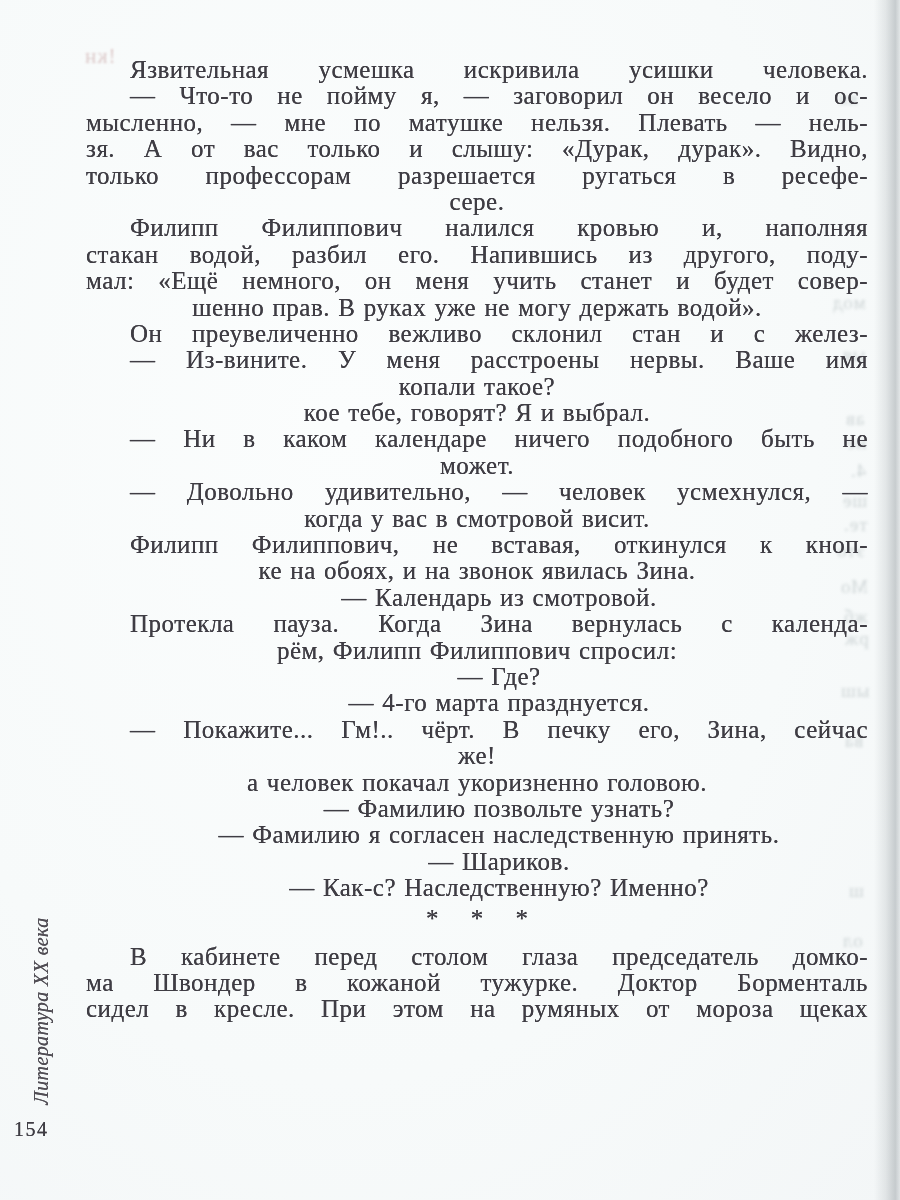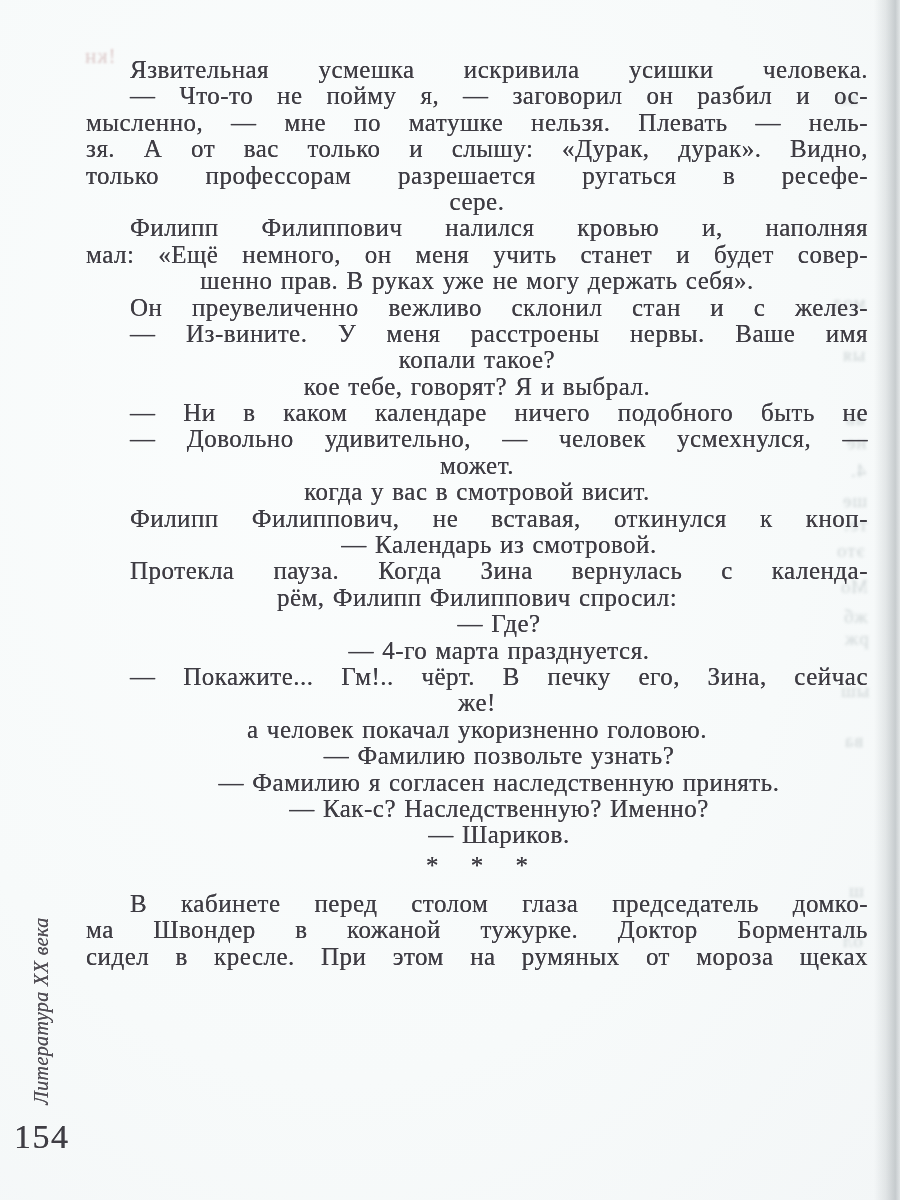--- a/index.html
+++ b/index.html
@@ -50,21 +50,21 @@
     transform:rotate(-90deg);
     text-align:center;
     font-style:italic;
     font-size:20px;line-height:26px;
     letter-spacing:0.4px;
     color:#504d54;
     text-shadow:0 0 0.4px currentColor;
   }
   .page-number{
     position:absolute;left:14px;top:1118px;
-    font-size:34px;letter-spacing:1.5px;
+    font-size:20px;letter-spacing:1.5px;
     color:#403e43;
     text-shadow:0 0 0.5px currentColor;
   }
   
   .ghost{
     position:absolute;
     transform:scaleX(-1);
     filter:blur(1.4px);
     opacity:0.5;
     color:#a7b2b4;
@@ -95,49 +95,51 @@
       <span class="ghost" style="left: 843px; top: 606px;">жб</span>
       <span class="ghost" style="left: 844px; top: 628px;">рж</span>
       <span class="ghost" style="left: 840px; top: 680px;">ыш</span>
       <span class="ghost" style="left: 844px; top: 730px;">ва</span>
       <span class="ghost" style="left: 848px; top: 880px;">ш</span>
       <span class="ghost" style="left: 842px; top: 930px;">ол</span>
     </div>
 
   <main class="textblock" id="textblock" style="color: rgb(63, 61, 68);">
       <div class="line indent justify">Язвительная усмешка искривила усишки человека.</div>
-      <div class="line indent justify">— Что-то не пойму я, — заговорил он разбил и ос-</div>
+      <div class="line indent justify">— Что-то не пойму я, — заговорил он весело и ос-</div>
       <div class="line justify">мысленно, — мне по матушке нельзя. Плевать — нель-</div>
       <div class="line justify">зя. А от вас только и слышу: «Дурак, дурак». Видно,</div>
       <div class="line justify">только профессорам разрешается ругаться в ресефе-</div>
       <div class="line">сере.</div>
       <div class="line indent justify">Филипп Филиппович налился кровью и, наполняя</div>
+      <div class="line justify">стакан водой, разбил его. Напившись из другого, поду-</div>
       <div class="line justify">мал: «Ещё немного, он меня учить станет и будет совер-</div>
-      <div class="line">шенно прав. В руках уже не могу держать себя».</div>
+      <div class="line">шенно прав. В руках уже не могу держать водой».</div>
       <div class="line indent justify">Он преувеличенно вежливо склонил стан и с желез-</div>
       <div class="line indent justify">— Из-вините. У меня расстроены нервы. Ваше имя</div>
       <div class="line">копали такое?</div>
       <div class="line">кое тебе, говорят? Я и выбрал.</div>
       <div class="line indent justify">— Ни в каком календаре ничего подобного быть не</div>
+      <div class="line">может.</div>
       <div class="line indent justify">— Довольно удивительно, — человек усмехнулся, —</div>
-      <div class="line">может.</div>
       <div class="line">когда у вас в смотровой висит.</div>
       <div class="line indent justify">Филипп Филиппович, не вставая, откинулся к кноп-</div>
+      <div class="line">ке на обоях, и на звонок явилась Зина.</div>
       <div class="line indent">— Календарь из смотровой.</div>
       <div class="line indent justify">Протекла пауза. Когда Зина вернулась с календа-</div>
       <div class="line">рём, Филипп Филиппович спросил:</div>
       <div class="line indent">— Где?</div>
       <div class="line indent">— 4-го марта празднуется.</div>
       <div class="line indent justify">— Покажите... Гм!.. чёрт. В печку его, Зина, сейчас</div>
       <div class="line">же!</div>
       <div class="line">а человек покачал укоризненно головою.</div>
       <div class="line indent">— Фамилию позвольте узнать?</div>
       <div class="line indent">— Фамилию я согласен наследственную принять.</div>
+      <div class="line indent">— Шариков.</div>
       <div class="line indent">— Как-с? Наследственную? Именно?</div>
-      <div class="line indent">— Шариков.</div>
       <div class="line sep">* * *</div>
       <div class="line indent justify">В кабинете перед столом глаза председатель домко-</div>
       <div class="line justify">ма Швондер в кожаной тужурке. Доктор Борменталь</div>
       <div class="line justify">сидел в кресле. При этом на румяных от мороза щеках</div>
     </main>
 
   <div class="side-label" style="color: rgb(80, 77, 84);">Литература XX века</div>
 
   <div class="page-number" style="color: rgb(63, 61, 68);">154</div>
 </div>

